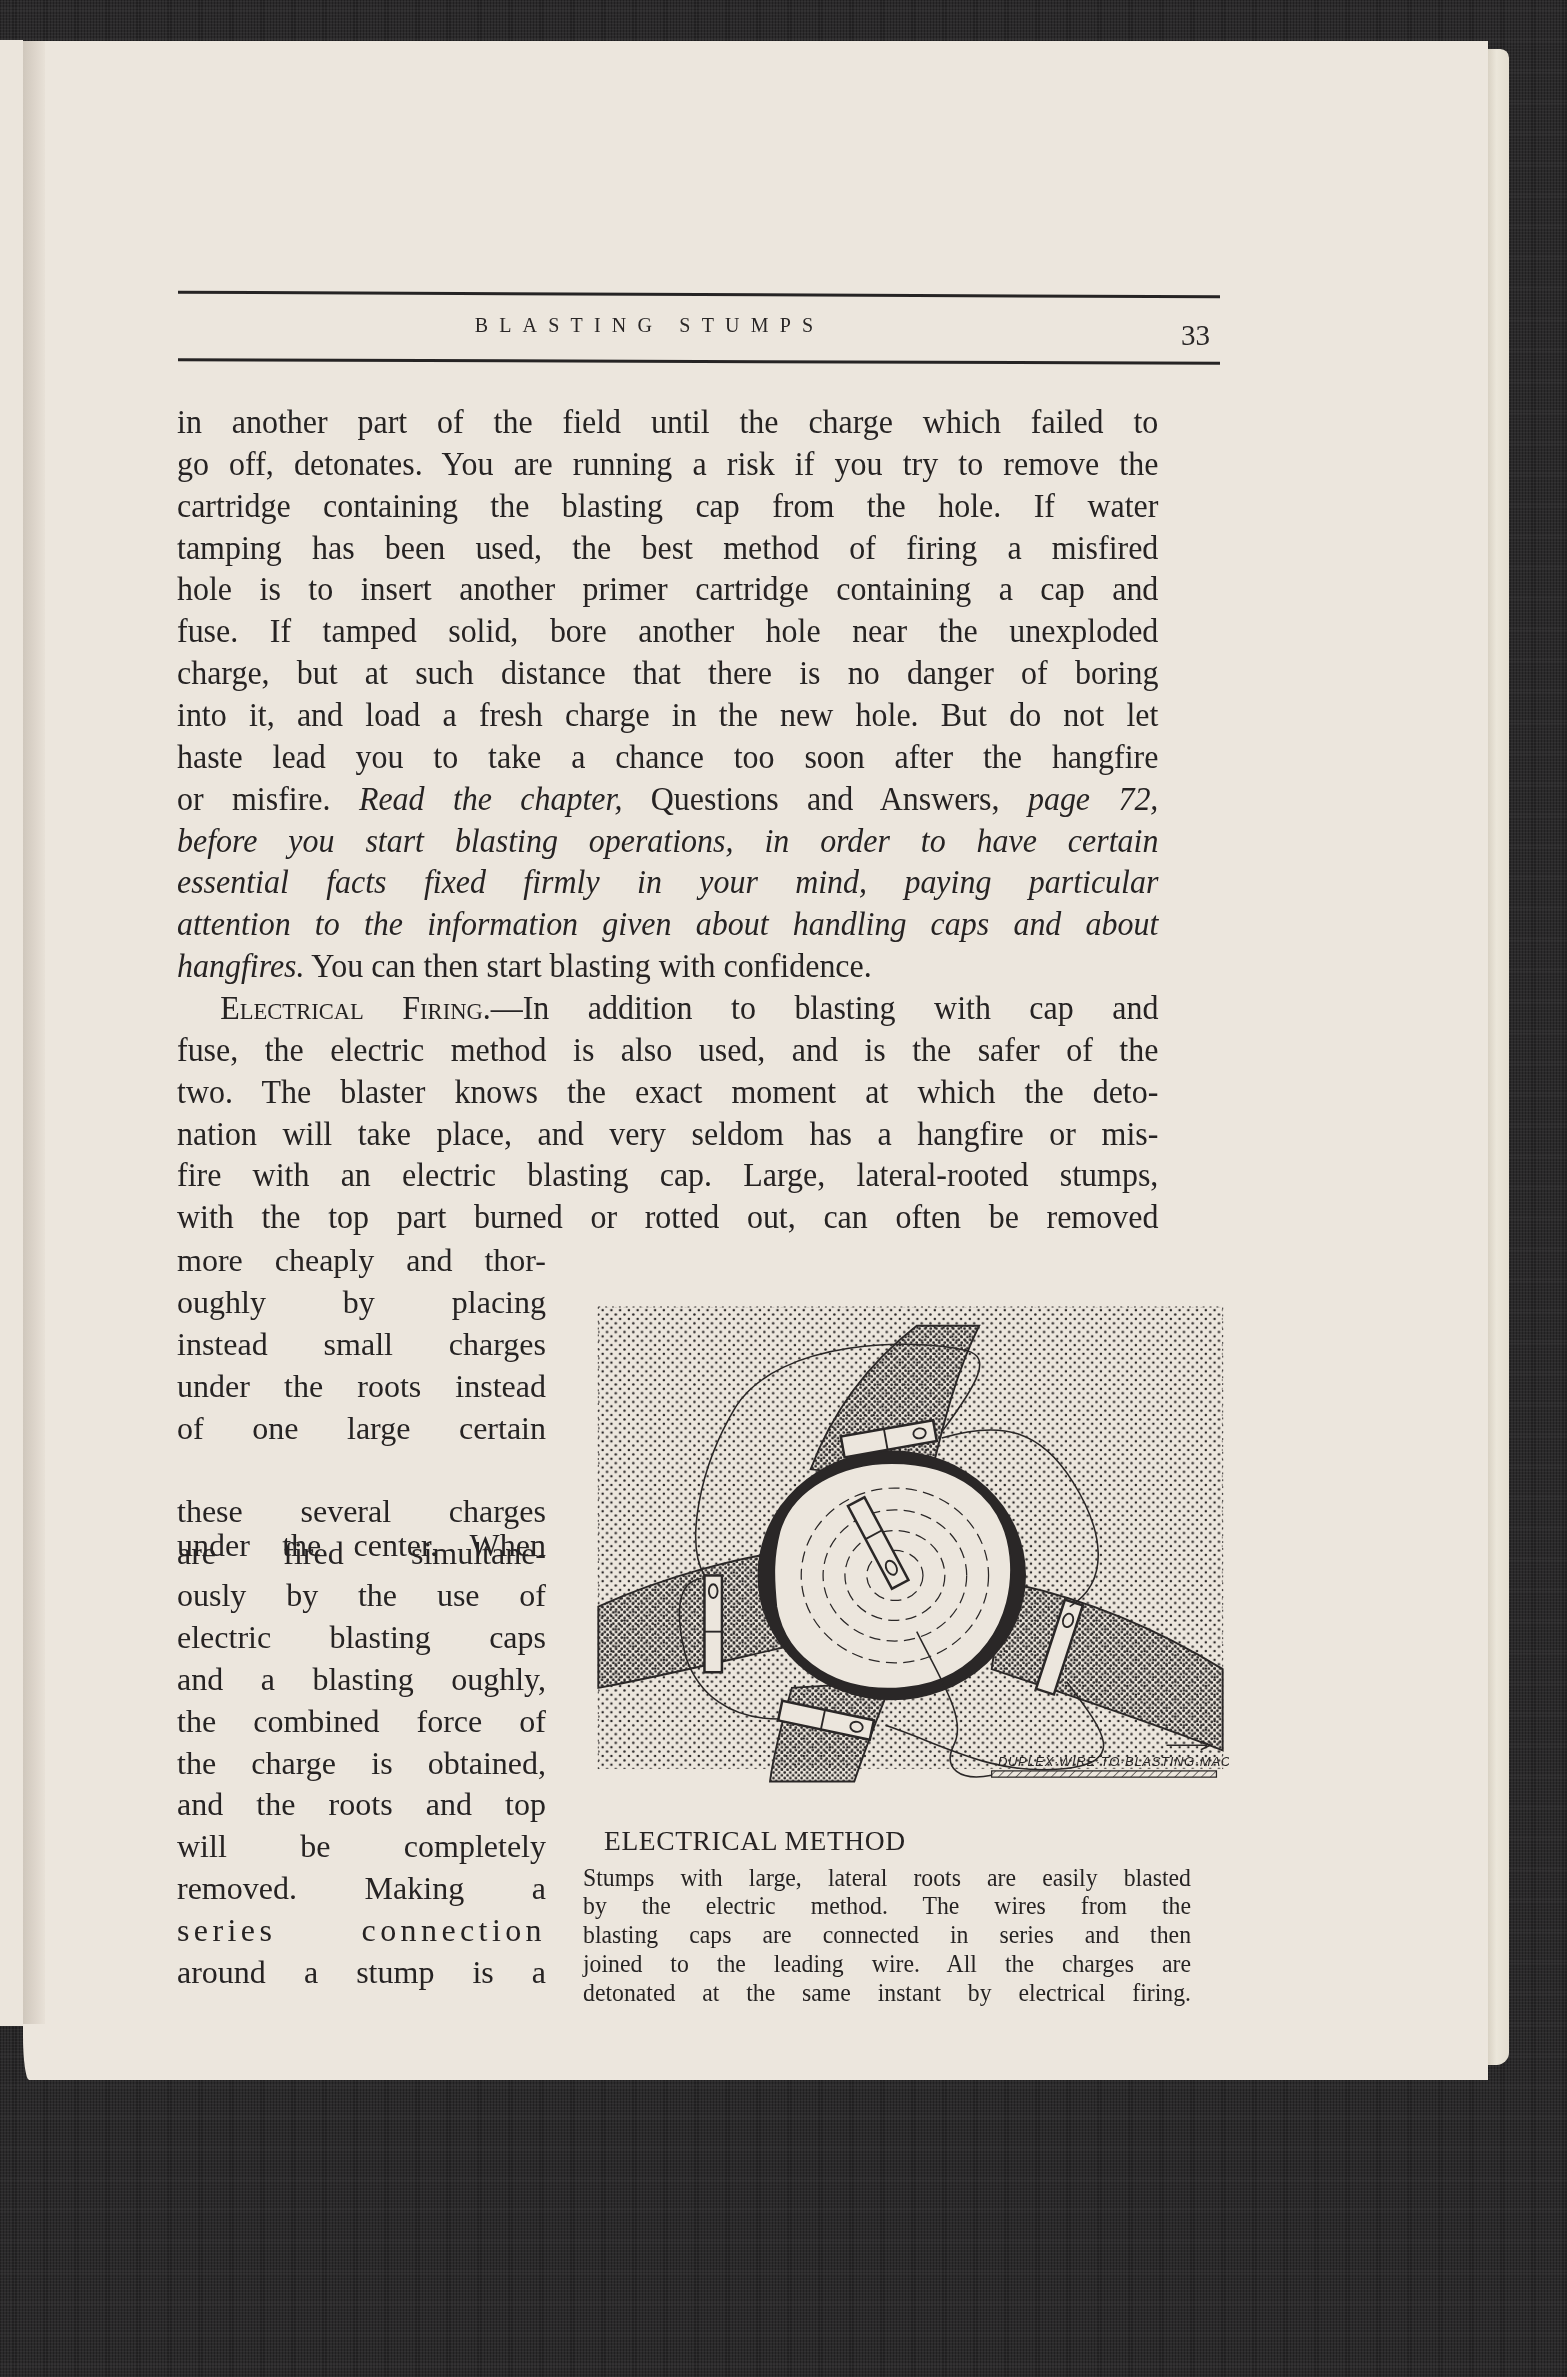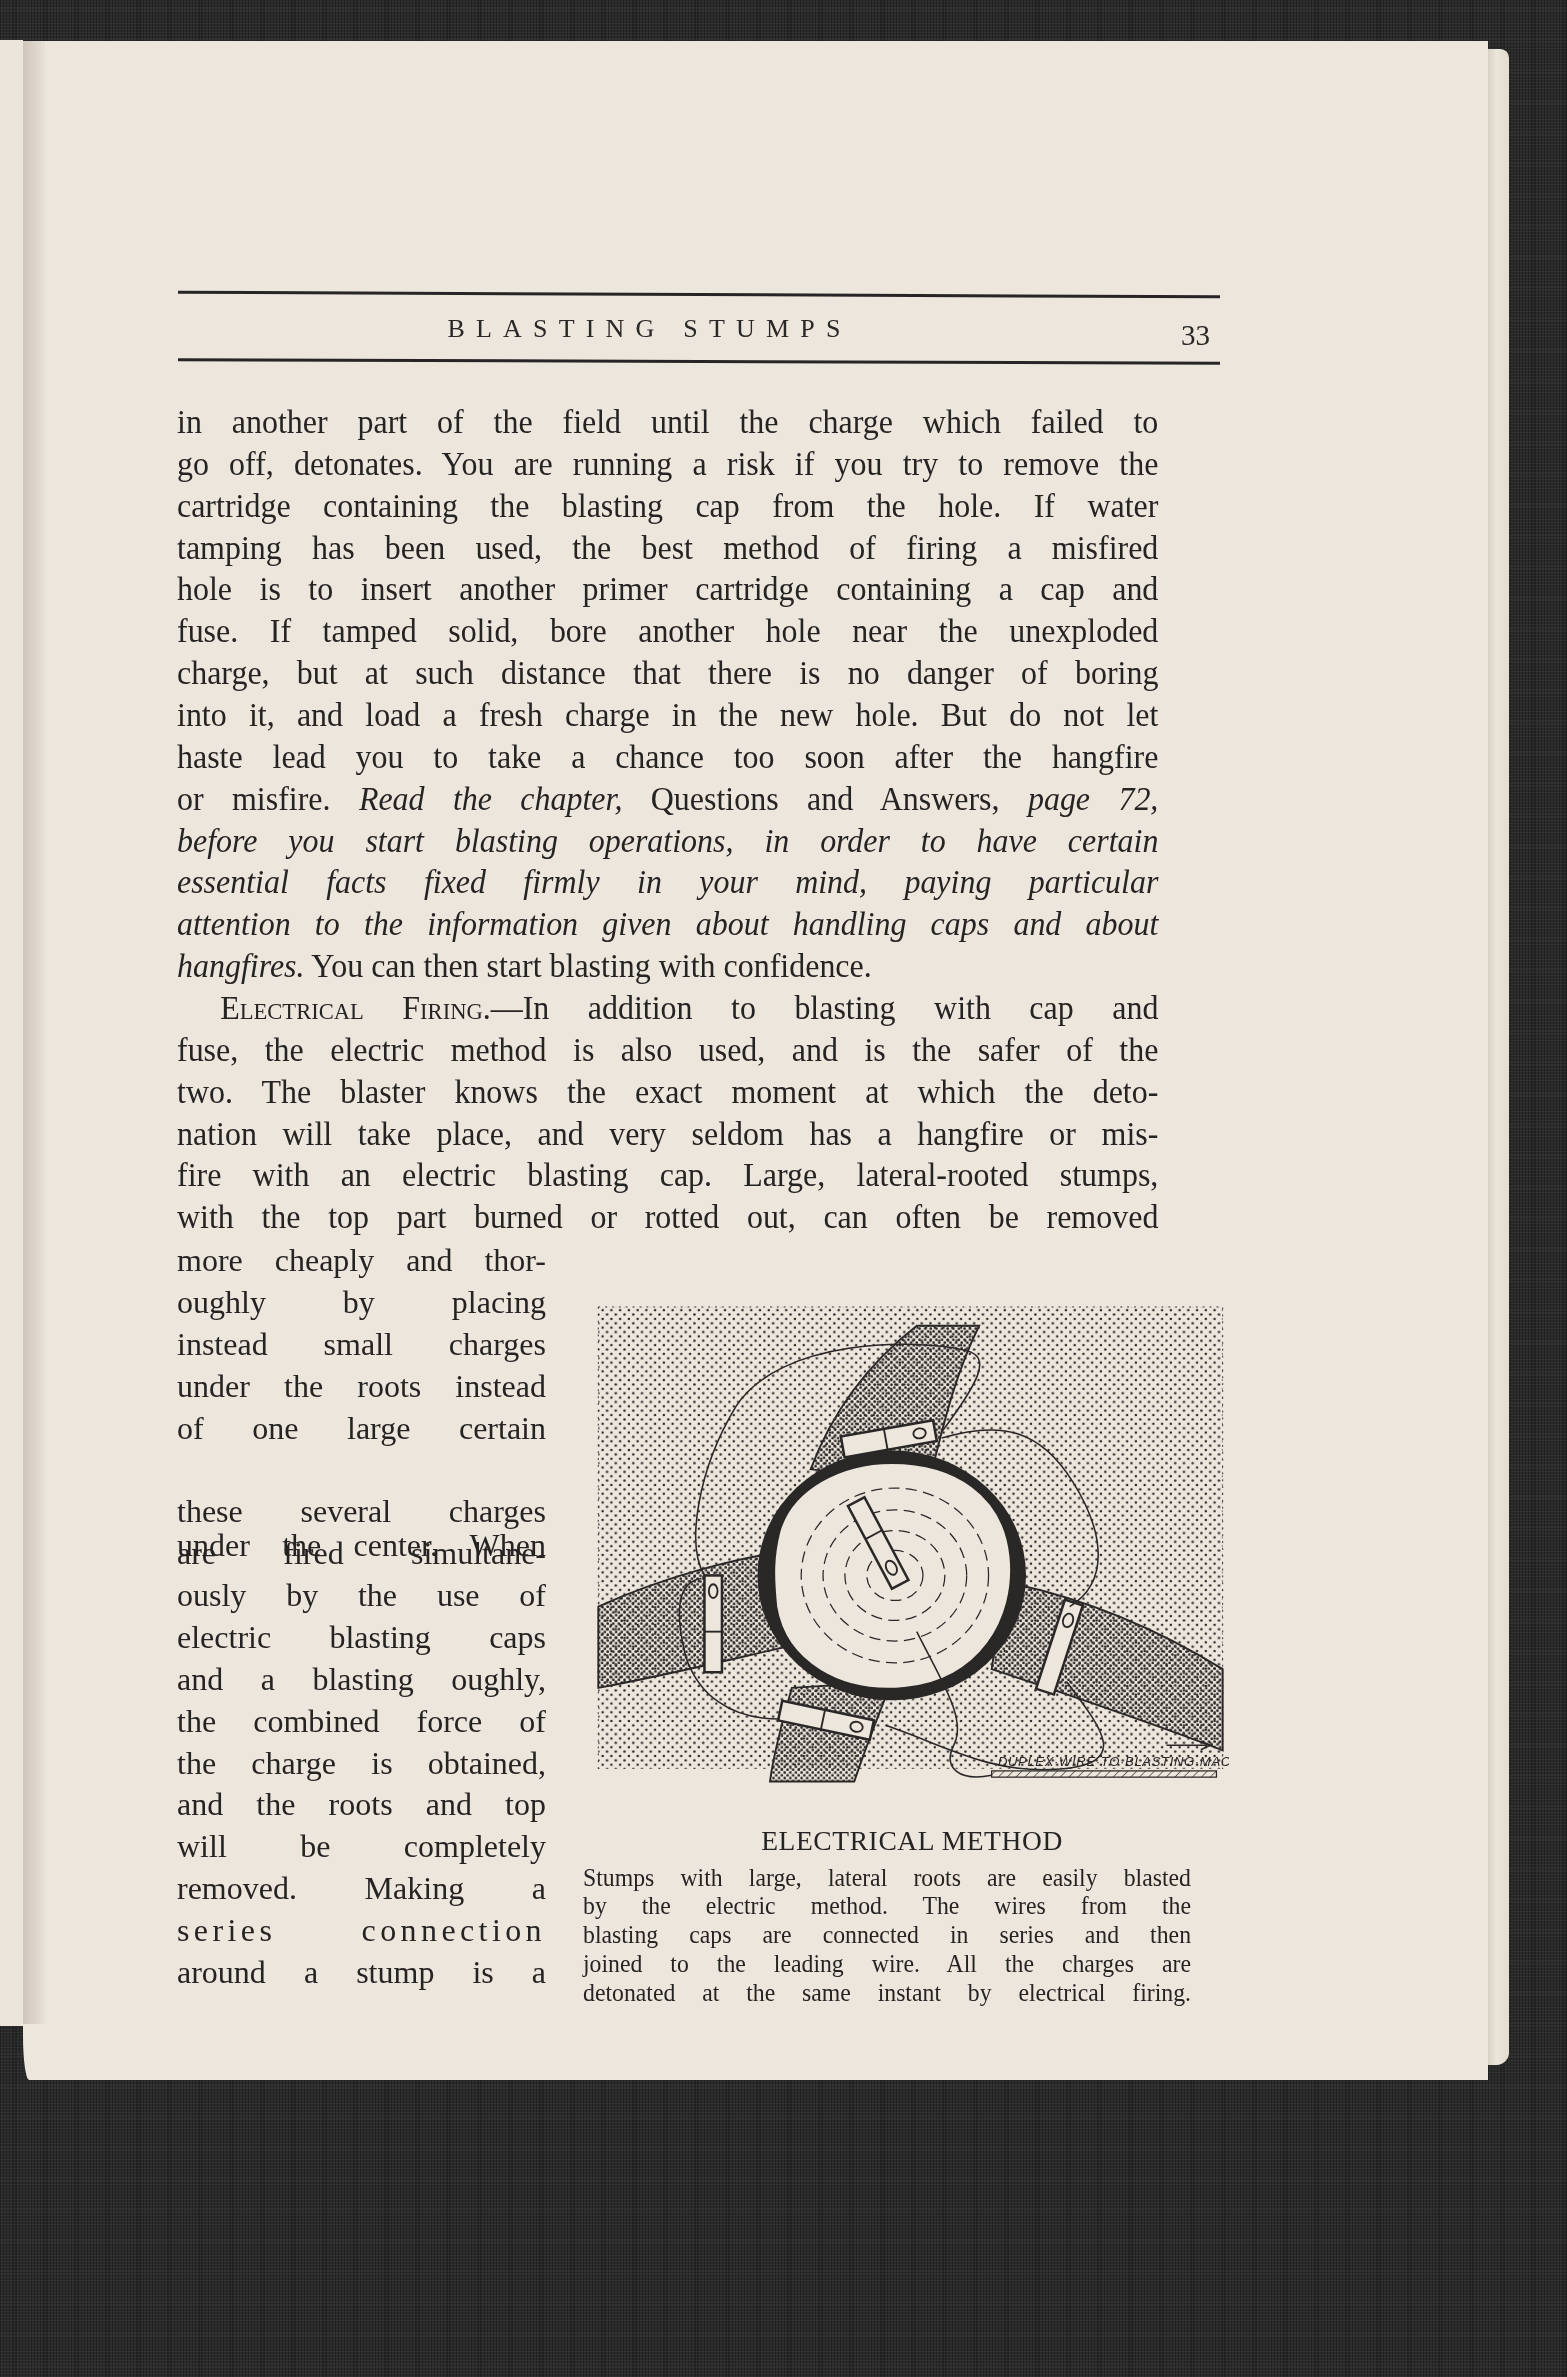--- a/index.html
+++ b/index.html
@@ -73,21 +73,21 @@
     }
     .rule.top { top: 293px; transform: rotate(0.25deg); }
     .rule.bottom { top: 360px; transform: rotate(0.2deg); }
     .running-title {
       position: absolute;
       left: 262px;
       top: 314px;
       width: 775px;
       text-align: center;
       font-family: "Liberation Serif", serif;
-      font-size: 26px;
+      font-size: 20px;
       letter-spacing: 11.2px;
       color: #2a2727;
     }
     .page-number {
       position: absolute;
       left: 1181px;
       top: 319px;
       font-family: "Liberation Serif", serif;
       font-size: 29px;
       color: #2a2727;
@@ -130,24 +130,24 @@
     .figure {
       position: absolute;
       left: 592px;
       top: 1282px;
       width: 637px;
       height: 512px;
     }
     .figure svg { display: block; }
     .fig-title {
       position: absolute;
-      left: 581px;
+      left: 604px;
       top: 1825px;
       width: 662px;
-      text-align: center;
+      text-align: left;
       font-family: "Liberation Serif", serif;
       font-size: 27.5px;
       letter-spacing: 0.6px;
       color: #262323;
     }
     .cap-line {
       position: absolute;
       left: 583px;
       width: 640px;
       font-family: "Liberation Serif", serif;

